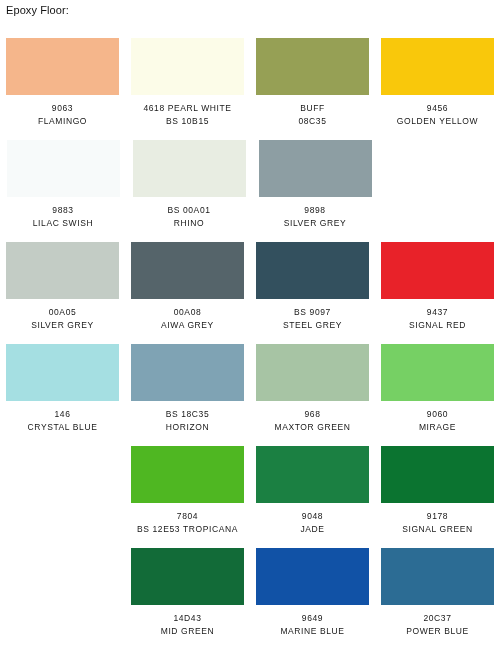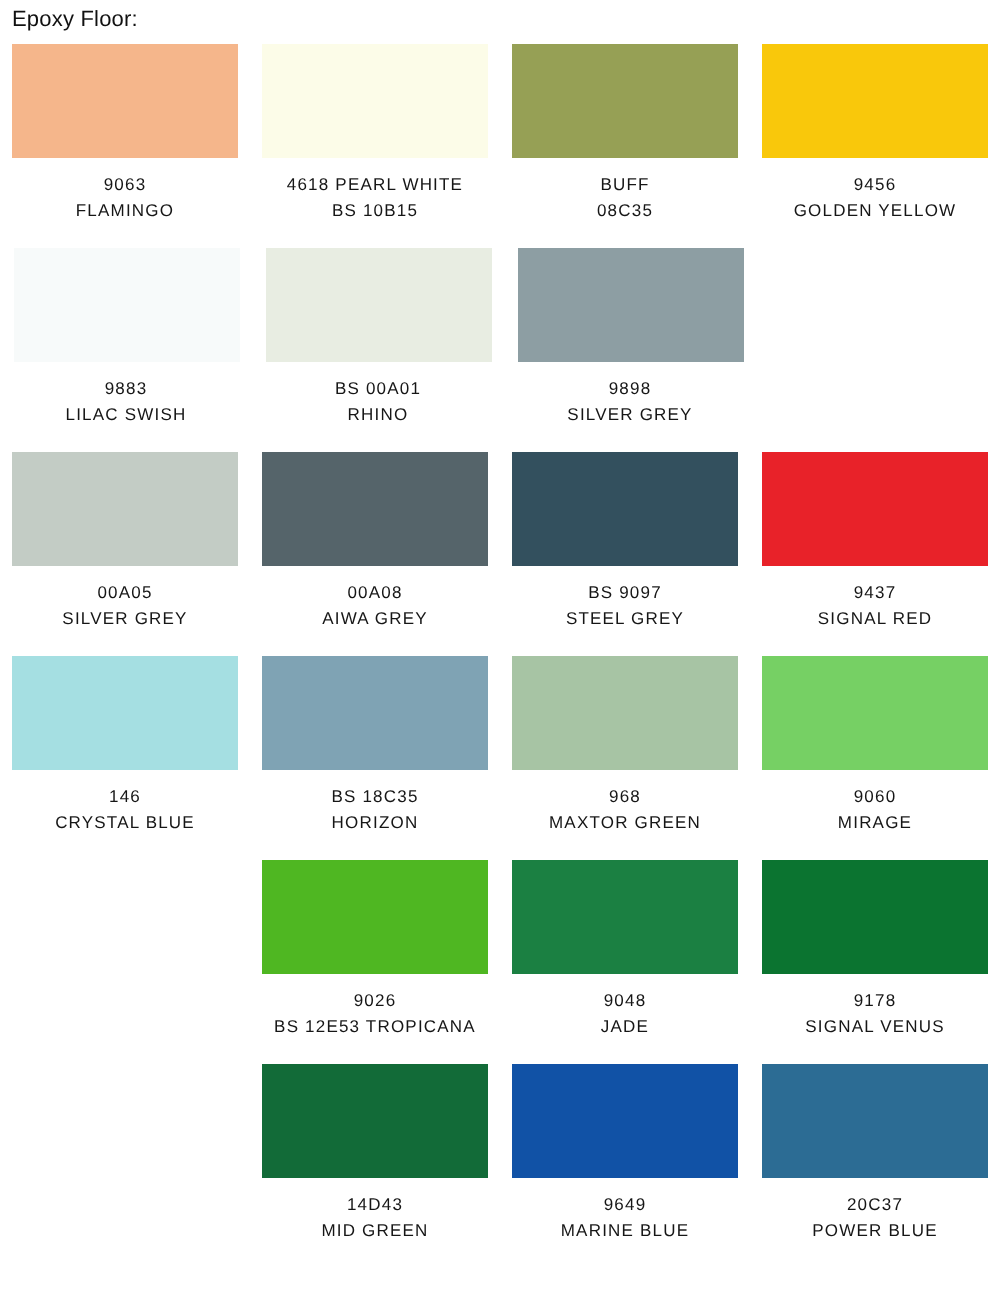--- a/index.html
+++ b/index.html
@@ -33,21 +33,21 @@
     font-weight: bold;
     line-height: 14px;
     letter-spacing: 1.4px;
     color: #111;
     font-family: "DejaVu Sans", sans-serif;
   }
 
   
   .chart {
     position: relative;
-    margin-top: 5px;
+    margin-top: 21px;
   }
   .row {
     display: flex;
     width: 496px;
   }
   .cell {
     width: 126px;
     box-sizing: border-box;
     padding: 0 6px;
     display: flex;
@@ -211,36 +211,36 @@
       <div class="cell empty">
         <div class="swatch" style="background: rgb(255, 255, 255);"></div>
         <div class="labels">
           <span class="label-line"></span>
           <span class="label-line"></span>
         </div>
       </div>
       <div class="cell">
         <div class="swatch" style="background: rgb(79, 183, 34);"></div>
         <div class="labels">
-          <span class="label-line">9026</span>
+          <span class="label-line">7804</span>
           <span class="label-line">BS  12E53  TROPICANA</span>
         </div>
       </div>
       <div class="cell">
         <div class="swatch" style="background: rgb(27, 128, 66);"></div>
         <div class="labels">
           <span class="label-line">9048</span>
           <span class="label-line">JADE</span>
         </div>
       </div>
       <div class="cell">
         <div class="swatch" style="background: rgb(11, 116, 48);"></div>
         <div class="labels">
           <span class="label-line">9178</span>
-          <span class="label-line">SIGNAL VENUS</span>
+          <span class="label-line">SIGNAL GREEN</span>
         </div>
       </div>
     </div>
     <div class="row-gap"></div>
     <div class="row">
       <div class="cell empty">
         <div class="swatch" style="background: rgb(255, 255, 255);"></div>
         <div class="labels">
           <span class="label-line"></span>
           <span class="label-line"></span>

